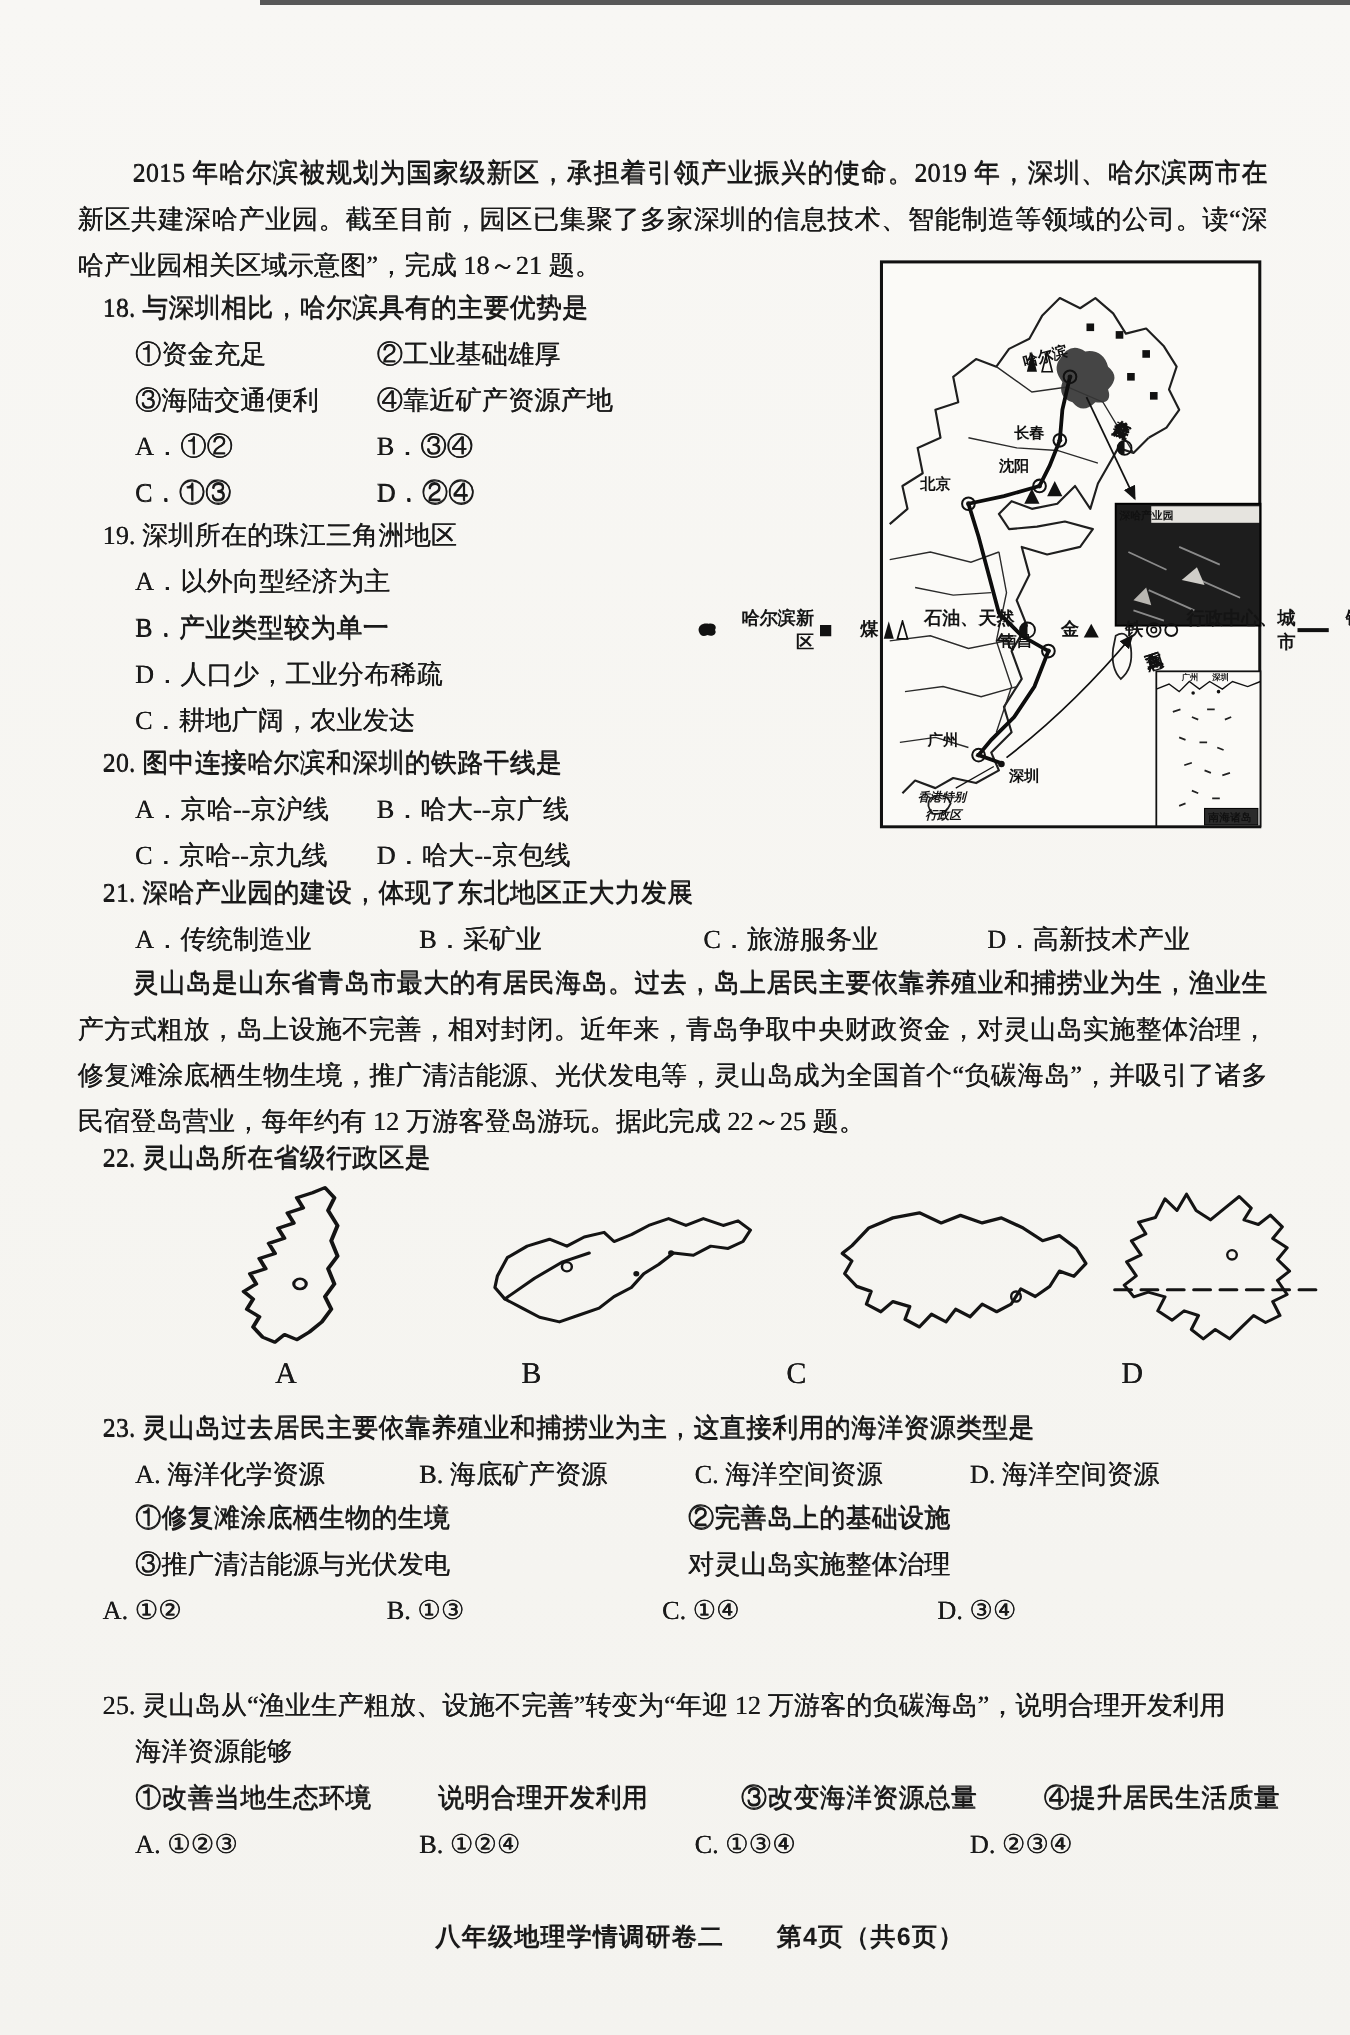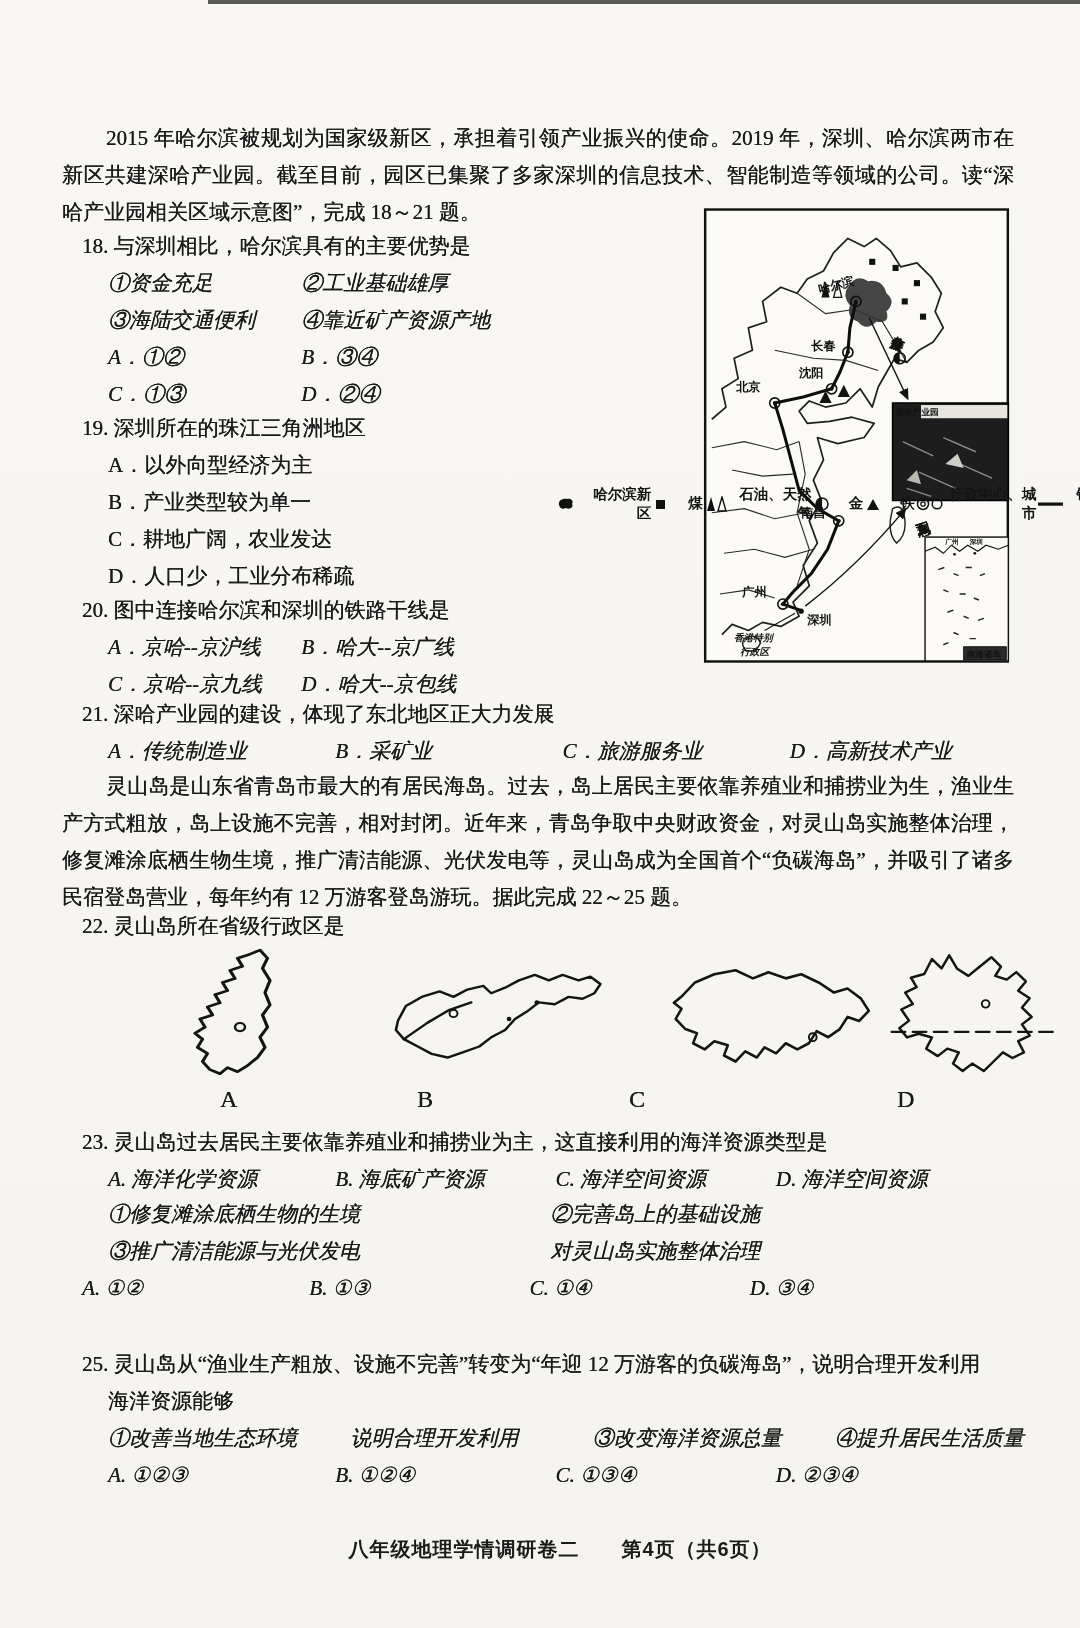--- a/index.html
+++ b/index.html
@@ -3,21 +3,21 @@
 <meta charset="utf-8">
 <style>
   html,body{margin:0;padding:0;background:#e9e8e5;}
   .page{position:relative;width:1080px;height:1628px;margin:0 auto;overflow:hidden;
         background:linear-gradient(180deg,#f8f7f4 0%,#f6f5f1 55%,#f4f3ef 100%);
         font-family:"Liberation Serif","DejaVu Serif",serif;color:#171717;padding-left:40px;}
   .abs{position:absolute;}
   .t{font-size:21px;color:#1a1a1a;text-shadow:0.25px 0.25px 0 #1a1a1a;}
   .row{height:37px;line-height:37px;white-space:nowrap;}
   .ind{padding-left:26px;}
-  .col{display:inline-block;vertical-align:top;font-style:italic;}
+  .col{display:inline-block;vertical-align:top;}
   .w188{width:188px}.w215{width:215px}.w222{width:222px}.w237{width:237px}.w437{width:437px}
   .para{line-height:37px;text-align:justify;}
   .indent{text-indent:44px;}
   .maplabel{font-size:24px;}
   .legend{display:flex;gap:1px;text-align:right;}
   .legend-row{display:flex;align-items:center;height:23px;}
   .legend-icon{width:36px;display:inline-flex;justify-content:flex-start;align-items:center;}
   .legend-label{font-family:"Liberation Sans","DejaVu Sans",sans-serif;font-size:14.5px;font-weight:700;color:#141414;}
   .footer{left:0;right:0;top:1536px;text-align:center;font-family:"Liberation Sans","DejaVu Sans",sans-serif;
           font-size:20px;font-weight:700;color:#1a1a1a;letter-spacing:1px;}
@@ -238,22 +238,22 @@
     <div class="row ind">
       <span class="col w188">C．①③</span>
       <span class="col">D．②④</span>
     </div>
   </div>
 
   <div class="abs t" style="left:82px;top:410px;">
     <div class="row">19. 深圳所在的珠江三角洲地区</div>
     <div class="row ind">A．以外向型经济为主</div>
     <div class="row ind">B．产业类型较为单一</div>
+    <div class="row ind">D．人口少，工业分布稀疏</div>
     <div class="row ind">C．耕地广阔，农业发达</div>
-    <div class="row ind">D．人口少，工业分布稀疏</div>
   </div>
 
   <div class="abs t" style="left:82px;top:592px;">
     <div class="row">20. 图中连接哈尔滨和深圳的铁路干线是</div>
     <div class="row ind">
       <span class="col w188">A．京哈--京沪线</span>
       <span class="col">B．哈大--京广线</span>
     </div>
     <div class="row ind">
       <span class="col w188">C．京哈--京九线</span>

